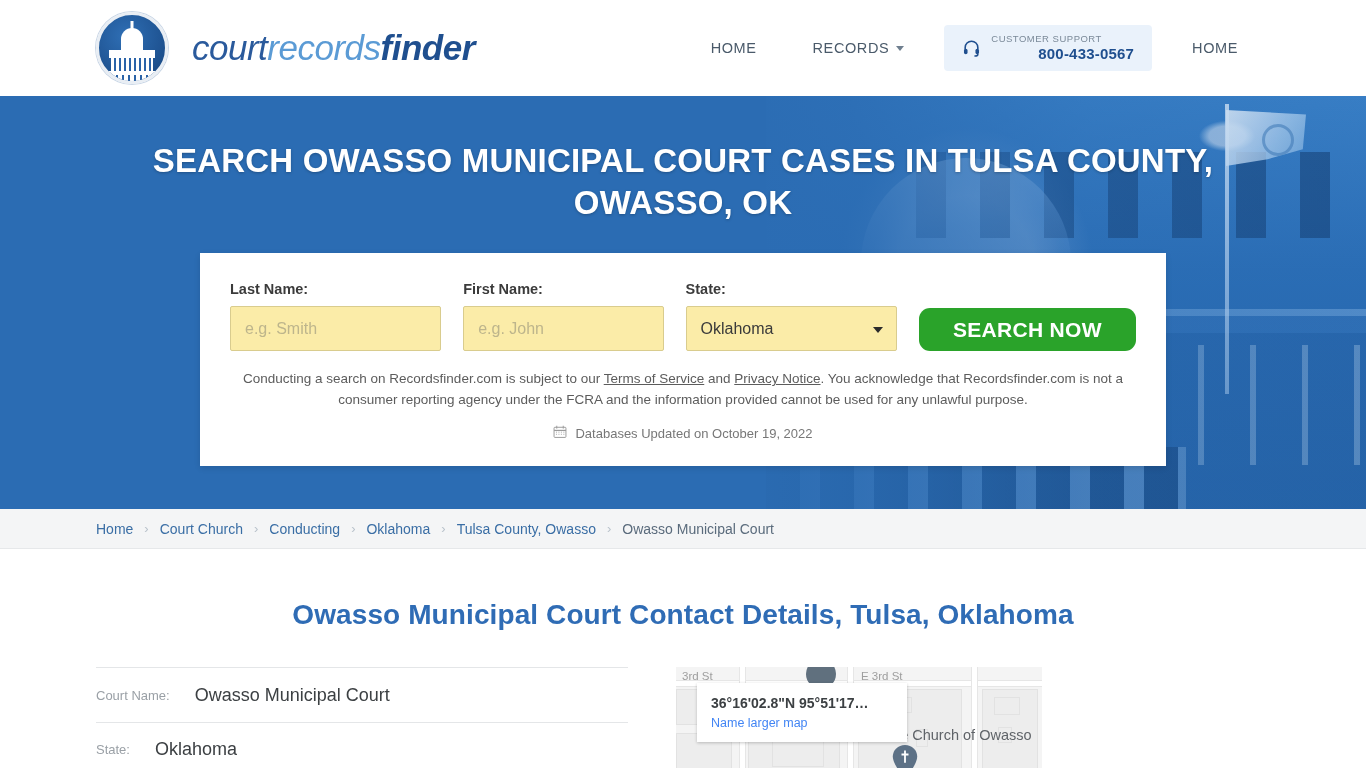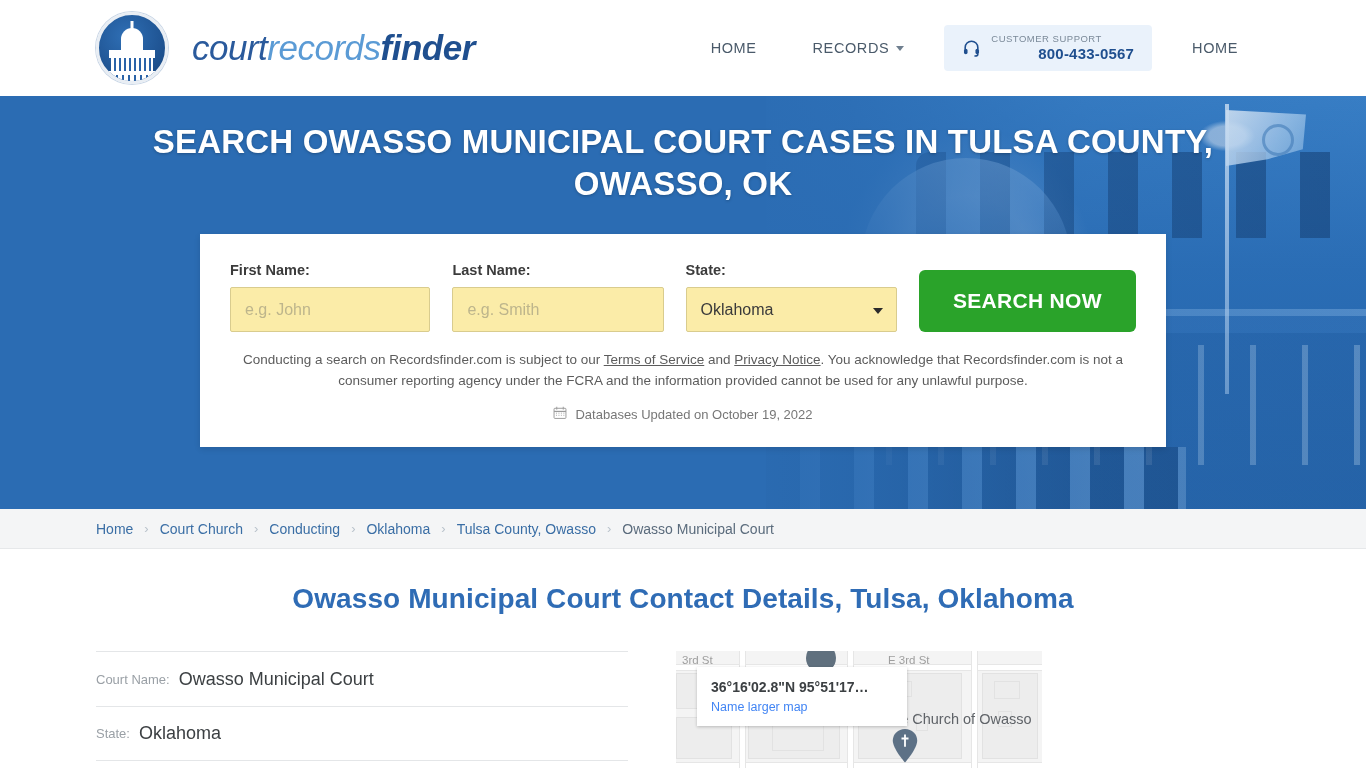--- a/index.html
+++ b/index.html
@@ -237,21 +237,21 @@
     border-radius: 50%;
   }
   .hero-overlay {
     position: absolute;
     inset: 0;
     background: linear-gradient(to right, #2b6cb3 0%, #2b6cb3 52%, rgba(43,108,179,.86) 62%, rgba(43,108,179,.30) 80%, rgba(43,108,179,.12) 100%);
   }
   .hero-inner {
     position: relative;
     z-index: 3;
-    padding-top: 25px;
+    padding-top: 44px;
   }
   .hero-title {
     margin: 0 auto;
     width: 1150px;
     text-align: center;
     color: #ffffff;
     font-size: 33px;
     font-weight: 700;
     line-height: 1.26;
     letter-spacing: 0.2px;
@@ -304,26 +304,26 @@
     position: absolute;
     right: 14px; top: 50%;
     margin-top: -2px;
     width: 0; height: 0;
     border-left: 5px solid transparent;
     border-right: 5px solid transparent;
     border-top: 6px solid #2b2b2b;
     pointer-events: none;
   }
   .search-btn {
-    height: 62px;
+    height: 43px;
     width: 222px;
     background: #2aa32a;
     color: #ffffff;
     border: 0;
-    border-radius: 6px;
+    border-radius: 11px;
     font-size: 21px;
     font-weight: 700;
     letter-spacing: 0.3px;
     cursor: pointer;
     font-family: "Liberation Sans", sans-serif;
   }
   .disclaimer {
     margin: 18px auto 0;
     width: 880px;
     text-align: center;
@@ -365,35 +365,35 @@
     padding: 0 11px;
   }
 
   
   .content { padding-top: 34px; }
   .page-h1 {
     text-align: center;
     color: #2f6cb5;
     font-size: 28px;
     font-weight: 700;
-    margin: 0 0 36px;
+    margin: 16px 0 36px;
     letter-spacing: 0.1px;
   }
   .detail-wrap {
     display: flex;
     padding: 0 96px;
     gap: 48px;
   }
   .detail-list { width: 532px; }
   .detail-row {
     border-top: 1px solid #e4e6e8;
     height: 55px;
     display: flex;
     align-items: center;
-    gap: 9px;
+    gap: 25px;
   }
   .detail-row:last-child { border-bottom: 1px solid #e4e6e8; }
   .detail-key {
     font-size: 13px;
     color: #9aa0a6;
   }
   .detail-val {
     font-size: 18px;
     color: #3c4043;
   }
@@ -524,27 +524,27 @@
     <div class="hero-pole"></div>
     <div class="hero-flag"></div>
   </div>
   <div class="hero-overlay"></div>
 
   <div class="hero-inner">
     <h1 class="hero-title">SEARCH OWASSO MUNICIPAL COURT CASES IN TULSA COUNTY, OWASSO, OK</h1>
 
     <div class="search-card">
       <form class="form-row">
+        <div class="field field-ln">
+          <label class="field-label">Last Name:</label>
+          <input class="txt-input" type="text" placeholder="e.g. Smith" style="">
+        </div>
         <div class="field field-fn">
           <label class="field-label">First Name:</label>
           <input class="txt-input" type="text" placeholder="e.g. John" style="">
-        </div>
-        <div class="field field-ln">
-          <label class="field-label">Last Name:</label>
-          <input class="txt-input" type="text" placeholder="e.g. Smith" style="">
         </div>
         <div class="field field-st">
           <label class="field-label">State:</label>
           <div class="sel-wrap">
             <select class="sel-input">
               <option>Oklahoma</option>
             </select>
             <span class="sel-caret"></span>
           </div>
         </div>
@@ -616,21 +616,21 @@
         <div class="map-blk" style="left:240px; top:62px;  width:12px;  height:18px;"></div>
         <div class="map-blk" style="left:306px; top:22px;  width:56px;  height:86px;"></div>
         <div class="map-blk" style="left:318px; top:30px;  width:26px;  height:18px;"></div>
         <div class="map-blk" style="left:322px; top:60px;  width:14px;  height:16px;"></div>
         <div class="map-blk" style="left:0px;   top:22px;  width:56px;  height:36px;"></div>
         <div class="map-blk" style="left:0px;   top:66px;  width:56px;  height:42px;"></div>
 
         <div class="map-marker-dark" style="left:130px; top:-8px;"></div>
 
         <span class="map-label" style="left:6px; top:3px;">3rd St</span>
-        <span class="map-label" style="left:212px; top:3px;">E 3rd St</span>
+        <span class="map-label" style="left:185px; top:3px;">E 3rd St</span>
         <span class="map-poi" style="left:200px; top:60px;">Bible Church of Owasso</span>
 
         <span class="map-pin" style="left:216px; top:78px;">
           <svg width="26" height="34" viewBox="0 0 26 34">
             <path d="M13 0C6 0 .8 5.2.8 11.6 .8 20 13 33.6 13 33.6S25.2 20 25.2 11.6C25.2 5.2 20 0 13 0z" fill="#5d7186"></path>
             <path d="M12.1 5.4h1.8v3.2h2.6v1.8h-2.6v7.4h-1.8v-7.4H9.5V8.6h2.6z" fill="#ffffff"></path>
           </svg>
         </span>
 
         <div class="map-card">

